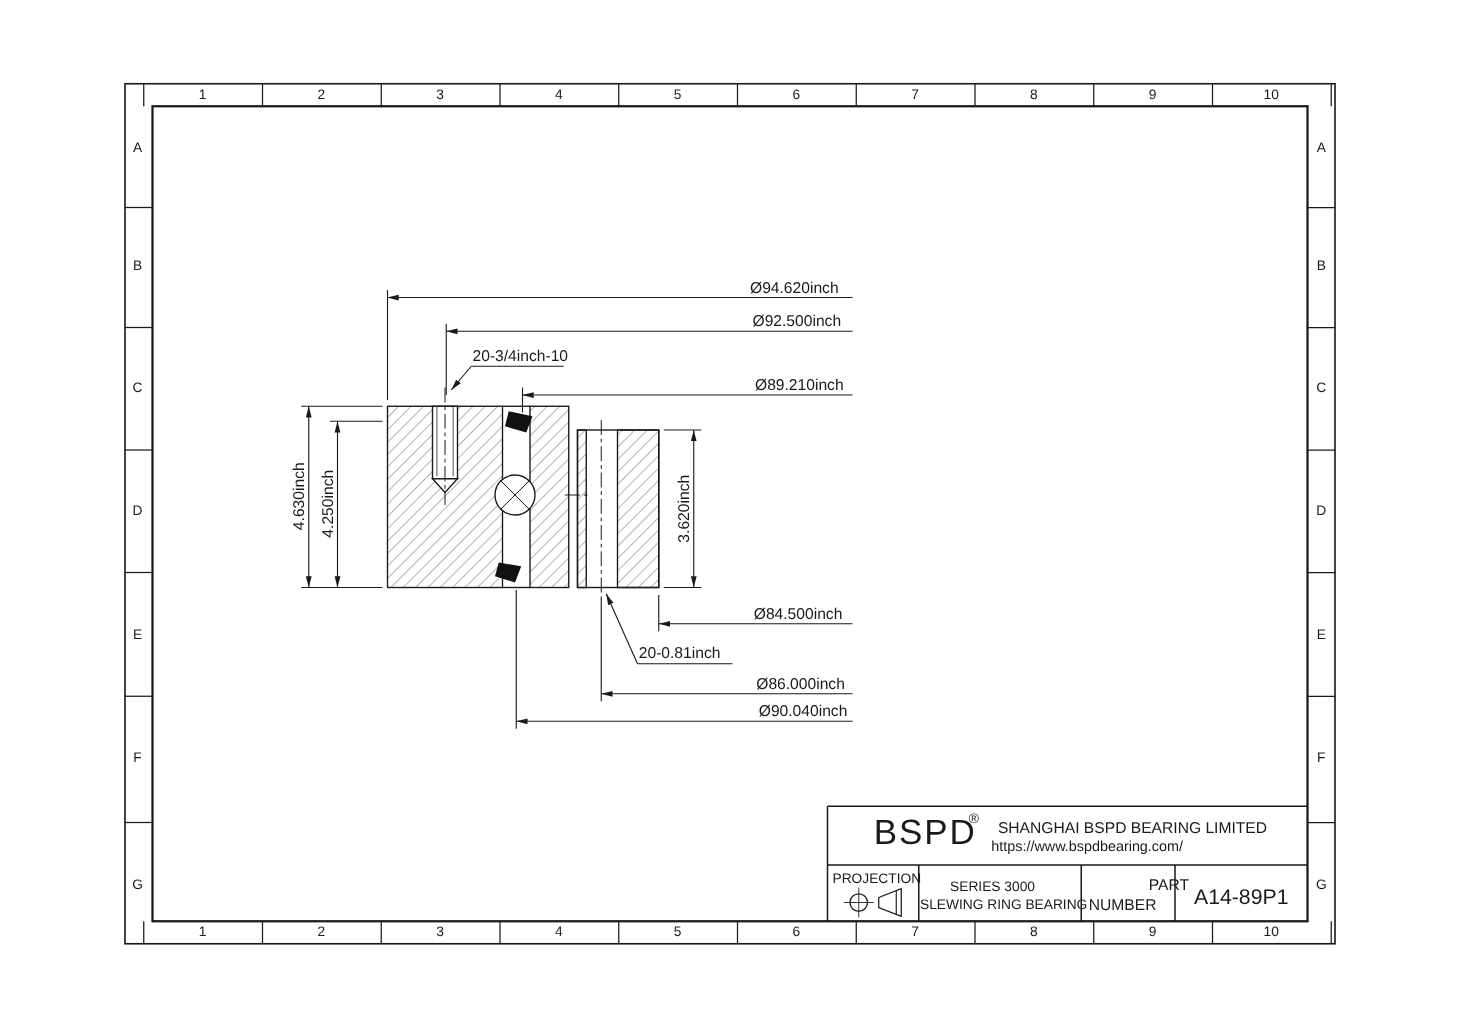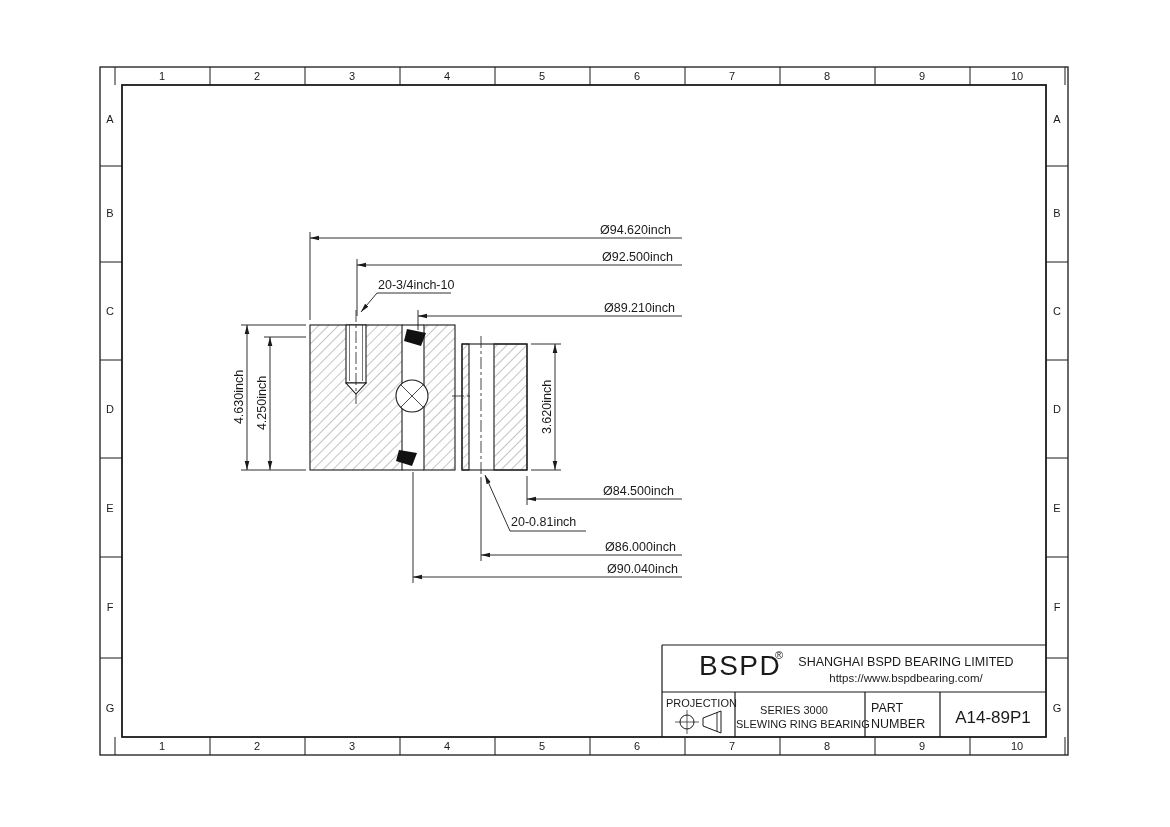--- a/index.html
+++ b/index.html
@@ -6,21 +6,21 @@
   .sheet{position:relative;width:1170px;height:827px;background:#ffffff;
          font-family:"Liberation Sans",sans-serif;color:#1a1a1a;overflow:hidden;}
   .sheet svg{position:absolute;left:0;top:0;}
   .lab{position:absolute;white-space:nowrap;line-height:1.1;}
   .g{font-size:11px;transform:translate(-50%,-50%);}
   .dim{font-size:12.5px;}
   .vdim{font-size:12.5px;transform:translate(-50%,-50%) rotate(-90deg);}
   .brand{font-size:28px;letter-spacing:1.5px;}
   .reg{font-size:11px;}
   .company{font-size:12.5px;width:226px;text-align:center;}
-  .website{font-size:11.5px;width:226px;text-align:center;}
+  .website{font-size:11.5px;width:226px;}
   .proj{font-size:11px;}
   .series{font-size:11px;width:116px;text-align:center;}
   .partlab{font-size:12.5px;}
   .partnum{font-size:17px;width:104px;text-align:center;}
 </style>
 </head>
 <body>
 
 <div class="sheet">
 
@@ -208,17 +208,17 @@
   <div class="lab vdim" style="left:263px;top:403px">4.250inch</div>
   <div class="lab vdim" style="left:548px;top:407px">3.620inch</div>
 
   <div class="lab brand" style="left:699px;top:651px">BSPD</div>
   <div class="lab reg" style="left:775px;top:649px">®</div>
   <div class="lab company" style="left:793px;top:656px">SHANGHAI BSPD BEARING LIMITED</div>
   <div class="lab website" style="left:793px;top:672px">https://www.bspdbearing.com/</div>
   <div class="lab proj" style="left:666px;top:697px">PROJECTION</div>
   <div class="lab series" style="left:736px;top:704px">SERIES 3000</div>
   <div class="lab series" style="left:736px;top:718px">SLEWING RING BEARING</div>
-  <div class="lab partlab" style="left:871px;top:702px">PART</div>
+  <div class="lab partlab" style="left:919px;top:702px">PART</div>
   <div class="lab partlab" style="left:871px;top:718px">NUMBER</div>
   <div class="lab partnum" style="left:941px;top:709px">A14-89P1</div>
 
 </div>
 
 </body></html>

